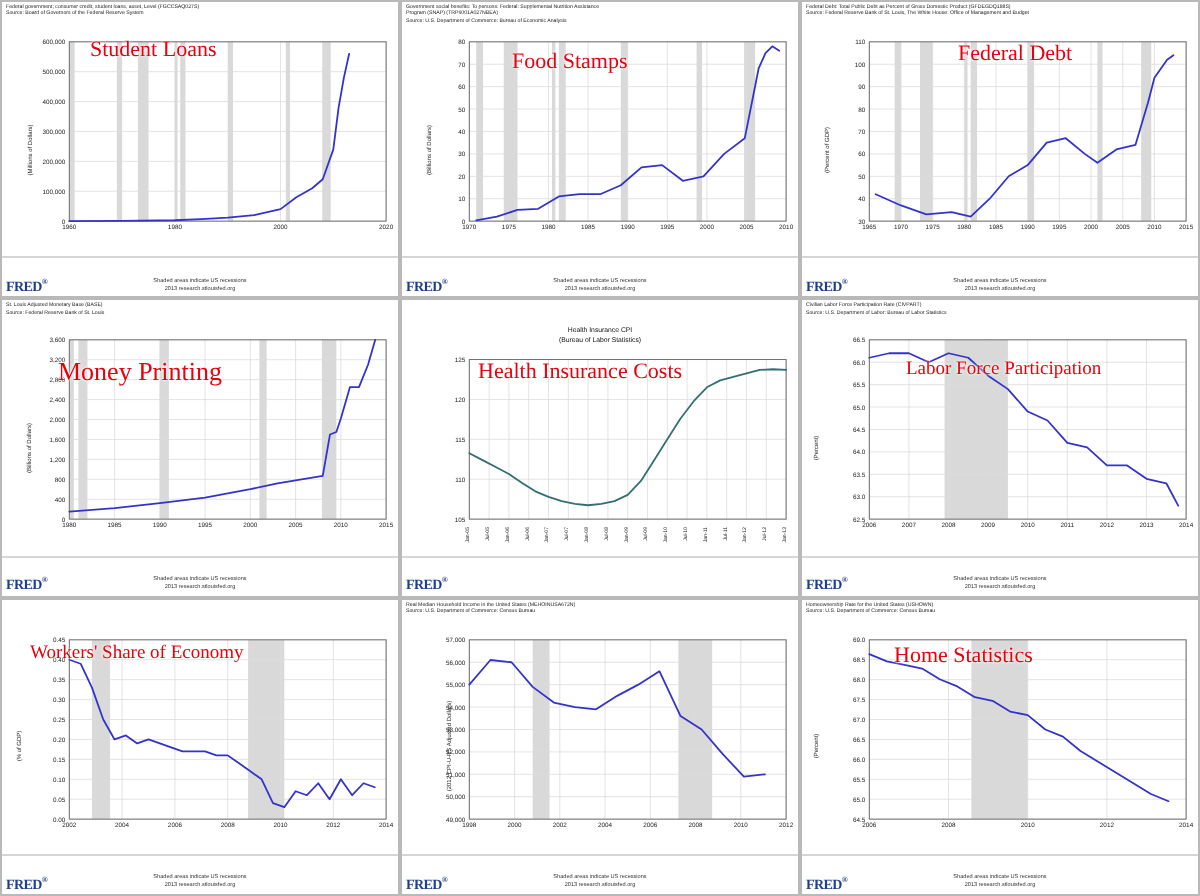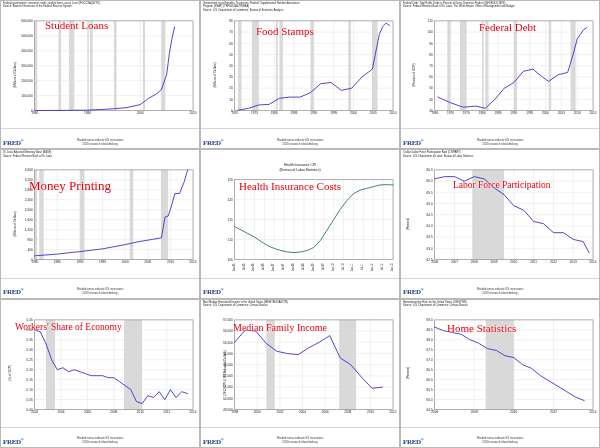--- a/index.html
+++ b/index.html
@@ -545,21 +545,20 @@
           <rect x="34" y="6" width="160" height="91" fill="none" stroke="#6d6d6d" stroke-width="0.5"></rect>
           <path d="M34.00 28.75 L44.67 16.24 L55.33 17.38 L66.00 29.89 L76.67 37.85 L87.33 40.13 L98.00 41.26 L108.67 34.44 L119.33 28.75 L130.00 21.92 L140.67 44.68 L151.33 51.50 L162.00 64.01 L172.67 75.39 L183.33 74.25 " fill="none" stroke="#3333cc" stroke-width="0.9" stroke-linejoin="round" stroke-linecap="round"></path>
         </svg>
       </div>
       <div class="ylabel">(2012 CPI-U-RS Adjusted Dollars)</div>
       <div class="footer">
         <div class="fred-logo"><span>FRED</span><span class="reg">®</span></div>
         <div class="footer-note">Shaded areas indicate US recessions
 2013 research.stlouisfed.org</div>
       </div>
-      <div class="overlay-title" style="top: 22px; left: 32px; font-size: 10px;">Median Family Income</div>
     </div>
     <div class="panel">
       <div class="srcbox">Homeownership Rate for the United States (USHOWN)
 Source: U.S. Department of Commerce: Census Bureau</div>
       <div class="plotwrap">
         <svg class="plot" viewBox="0 0 200 115" preserveAspectRatio="none">
           <rect x="34" y="6" width="160" height="91" fill="#ffffff"></rect>
           <rect x="85.55555555555718" y="6" width="28.444444444442823" height="91" fill="#d9d9d9"></rect>
           <line x1="34" y1="6" x2="194" y2="6" stroke="#dcdcdc" stroke-width="0.4"></line>
           <text x="32" y="7.3" text-anchor="end" font-size="3.2" fill="#222">69.0</text>

